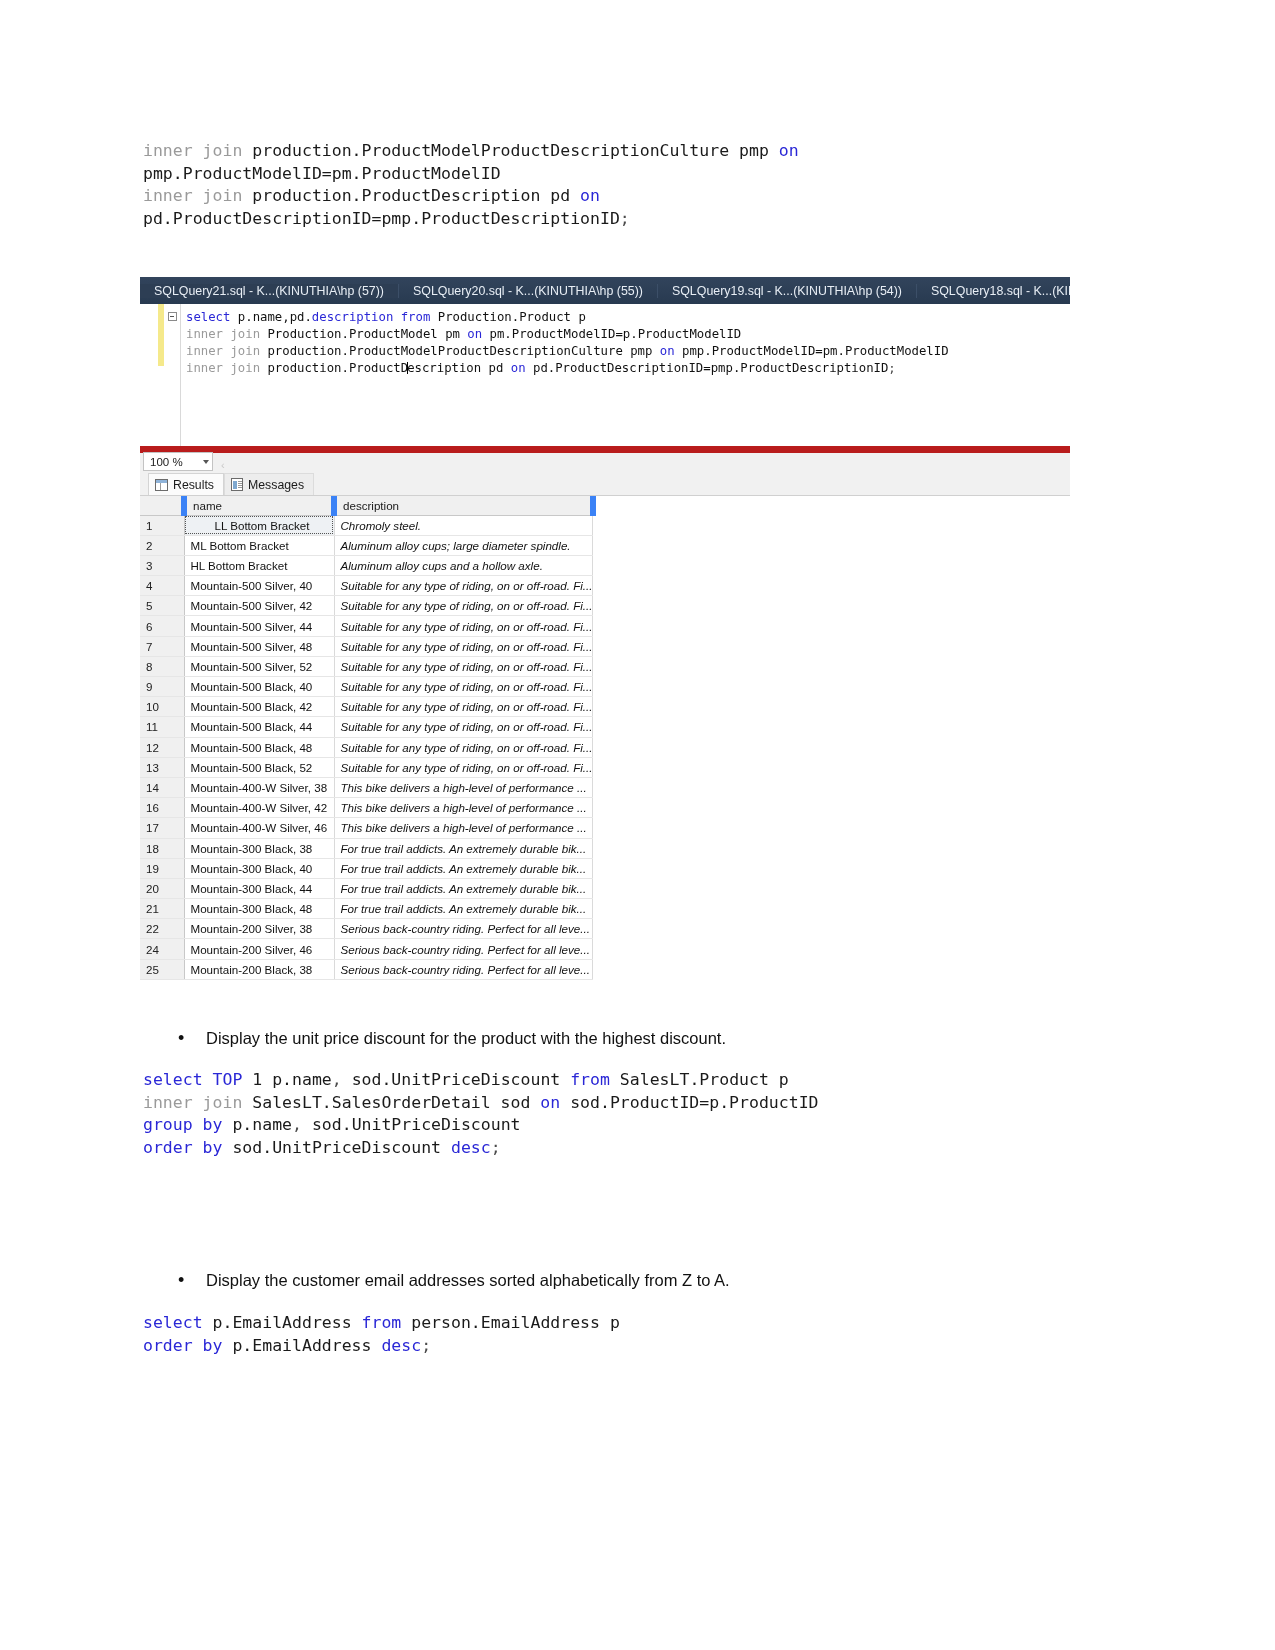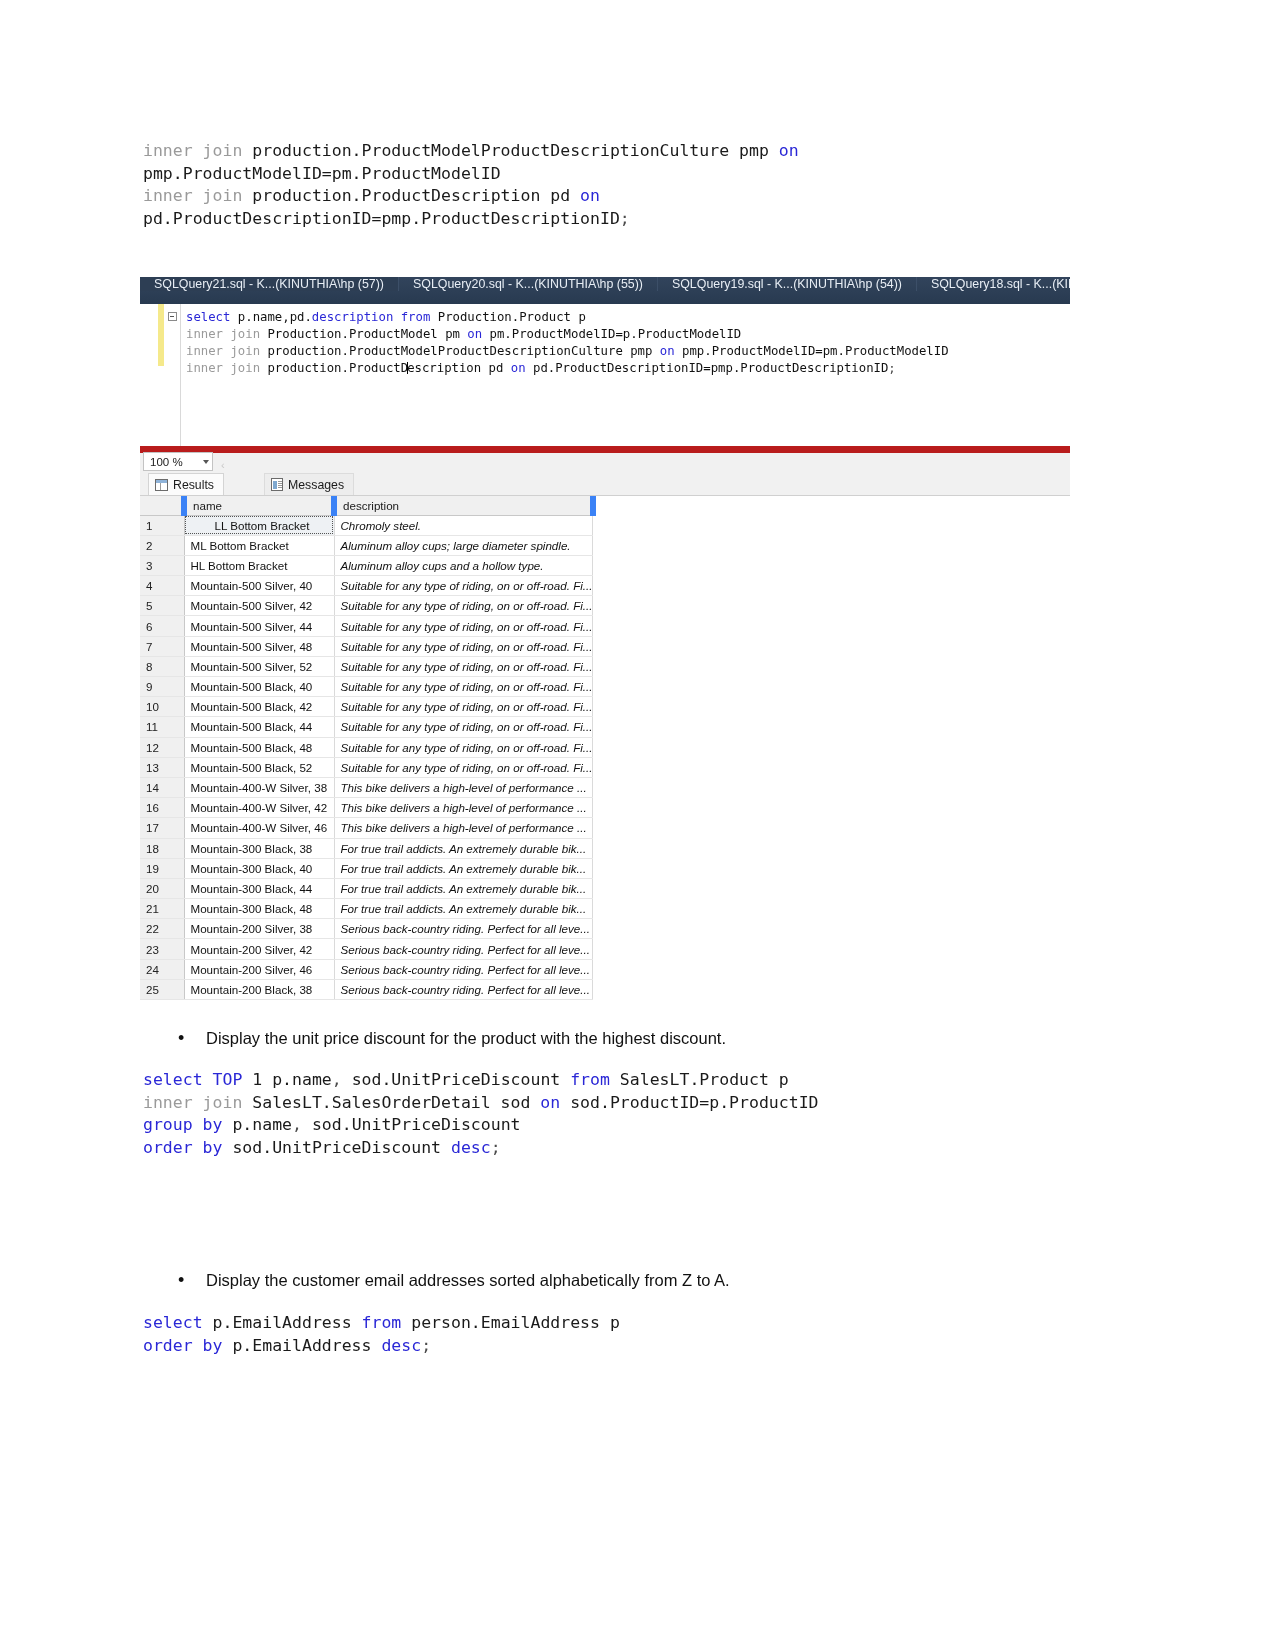--- a/index.html
+++ b/index.html
@@ -38,21 +38,21 @@
     background: #f5f5f5;
     overflow: hidden;
   }
 
   
   .tabstrip {
     height: 27px;
     background: #2d3e54;
     background: linear-gradient(#32445c, #283a50);
     display: flex;
-    align-items: flex-start;
+    align-items: center;
     position: relative;
     overflow: hidden;
   }
   .tab {
     display: flex; align-items: center;
     padding: 0 14px;
     color: #e8eef5;
     font-size: 12.4px;
     font-family: "Liberation Sans", sans-serif;
     white-space: nowrap;
@@ -160,21 +160,21 @@
     display: flex; align-items: center;
     gap: 5px;
     height: 22px;
     padding: 0 9px 0 6px;
     font-size: 12.3px;
     color: #1b1b1b;
     background: #fbfbfb;
     border: 1px solid #d4d4d4;
     border-bottom: none;
   }
-  .rtab.inactive { background: #ededed; border-color: #dcdcdc; margin-left: 40px; }
+  .rtab.inactive { background: #ededed; border-color: #dcdcdc; }
   .ico-grid {
     width: 13px; height: 12px;
     border: 1px solid #6b6b6b;
     background:
       linear-gradient(#8fb3d9, #8fb3d9) 0 0 / 100% 3px no-repeat,
       #fff;
     position: relative;
   }
   .ico-grid::after {
     content: "";
@@ -346,21 +346,21 @@
               <td class="c-desc">Chromoly steel.</td>
             </tr>
             <tr>
               <td class="rownum">2</td>
               <td class="c-name">ML Bottom Bracket</td>
               <td class="c-desc">Aluminum alloy cups; large diameter spindle.</td>
             </tr>
             <tr>
               <td class="rownum">3</td>
               <td class="c-name">HL Bottom Bracket</td>
-              <td class="c-desc">Aluminum alloy cups and a hollow type.</td>
+              <td class="c-desc">Aluminum alloy cups and a hollow axle.</td>
             </tr>
             <tr>
               <td class="rownum">4</td>
               <td class="c-name">Mountain-500 Silver, 40</td>
               <td class="c-desc">Suitable for any type of riding, on or off-road. Fi...</td>
             </tr>
             <tr>
               <td class="rownum">5</td>
               <td class="c-name">Mountain-500 Silver, 42</td>
               <td class="c-desc">Suitable for any type of riding, on or off-road. Fi...</td>
@@ -436,25 +436,20 @@
               <td class="c-desc">For true trail addicts.  An extremely durable bik...</td>
             </tr>
             <tr>
               <td class="rownum">21</td>
               <td class="c-name">Mountain-300 Black, 48</td>
               <td class="c-desc">For true trail addicts.  An extremely durable bik...</td>
             </tr>
             <tr>
               <td class="rownum">22</td>
               <td class="c-name">Mountain-200 Silver, 38</td>
-              <td class="c-desc">Serious back-country riding. Perfect for all leve...</td>
-            </tr>
-            <tr>
-              <td class="rownum">23</td>
-              <td class="c-name">Mountain-200 Silver, 42</td>
               <td class="c-desc">Serious back-country riding. Perfect for all leve...</td>
             </tr>
             <tr>
               <td class="rownum">24</td>
               <td class="c-name">Mountain-200 Silver, 46</td>
               <td class="c-desc">Serious back-country riding. Perfect for all leve...</td>
             </tr>
             <tr>
               <td class="rownum">25</td>
               <td class="c-name">Mountain-200 Black, 38</td>

